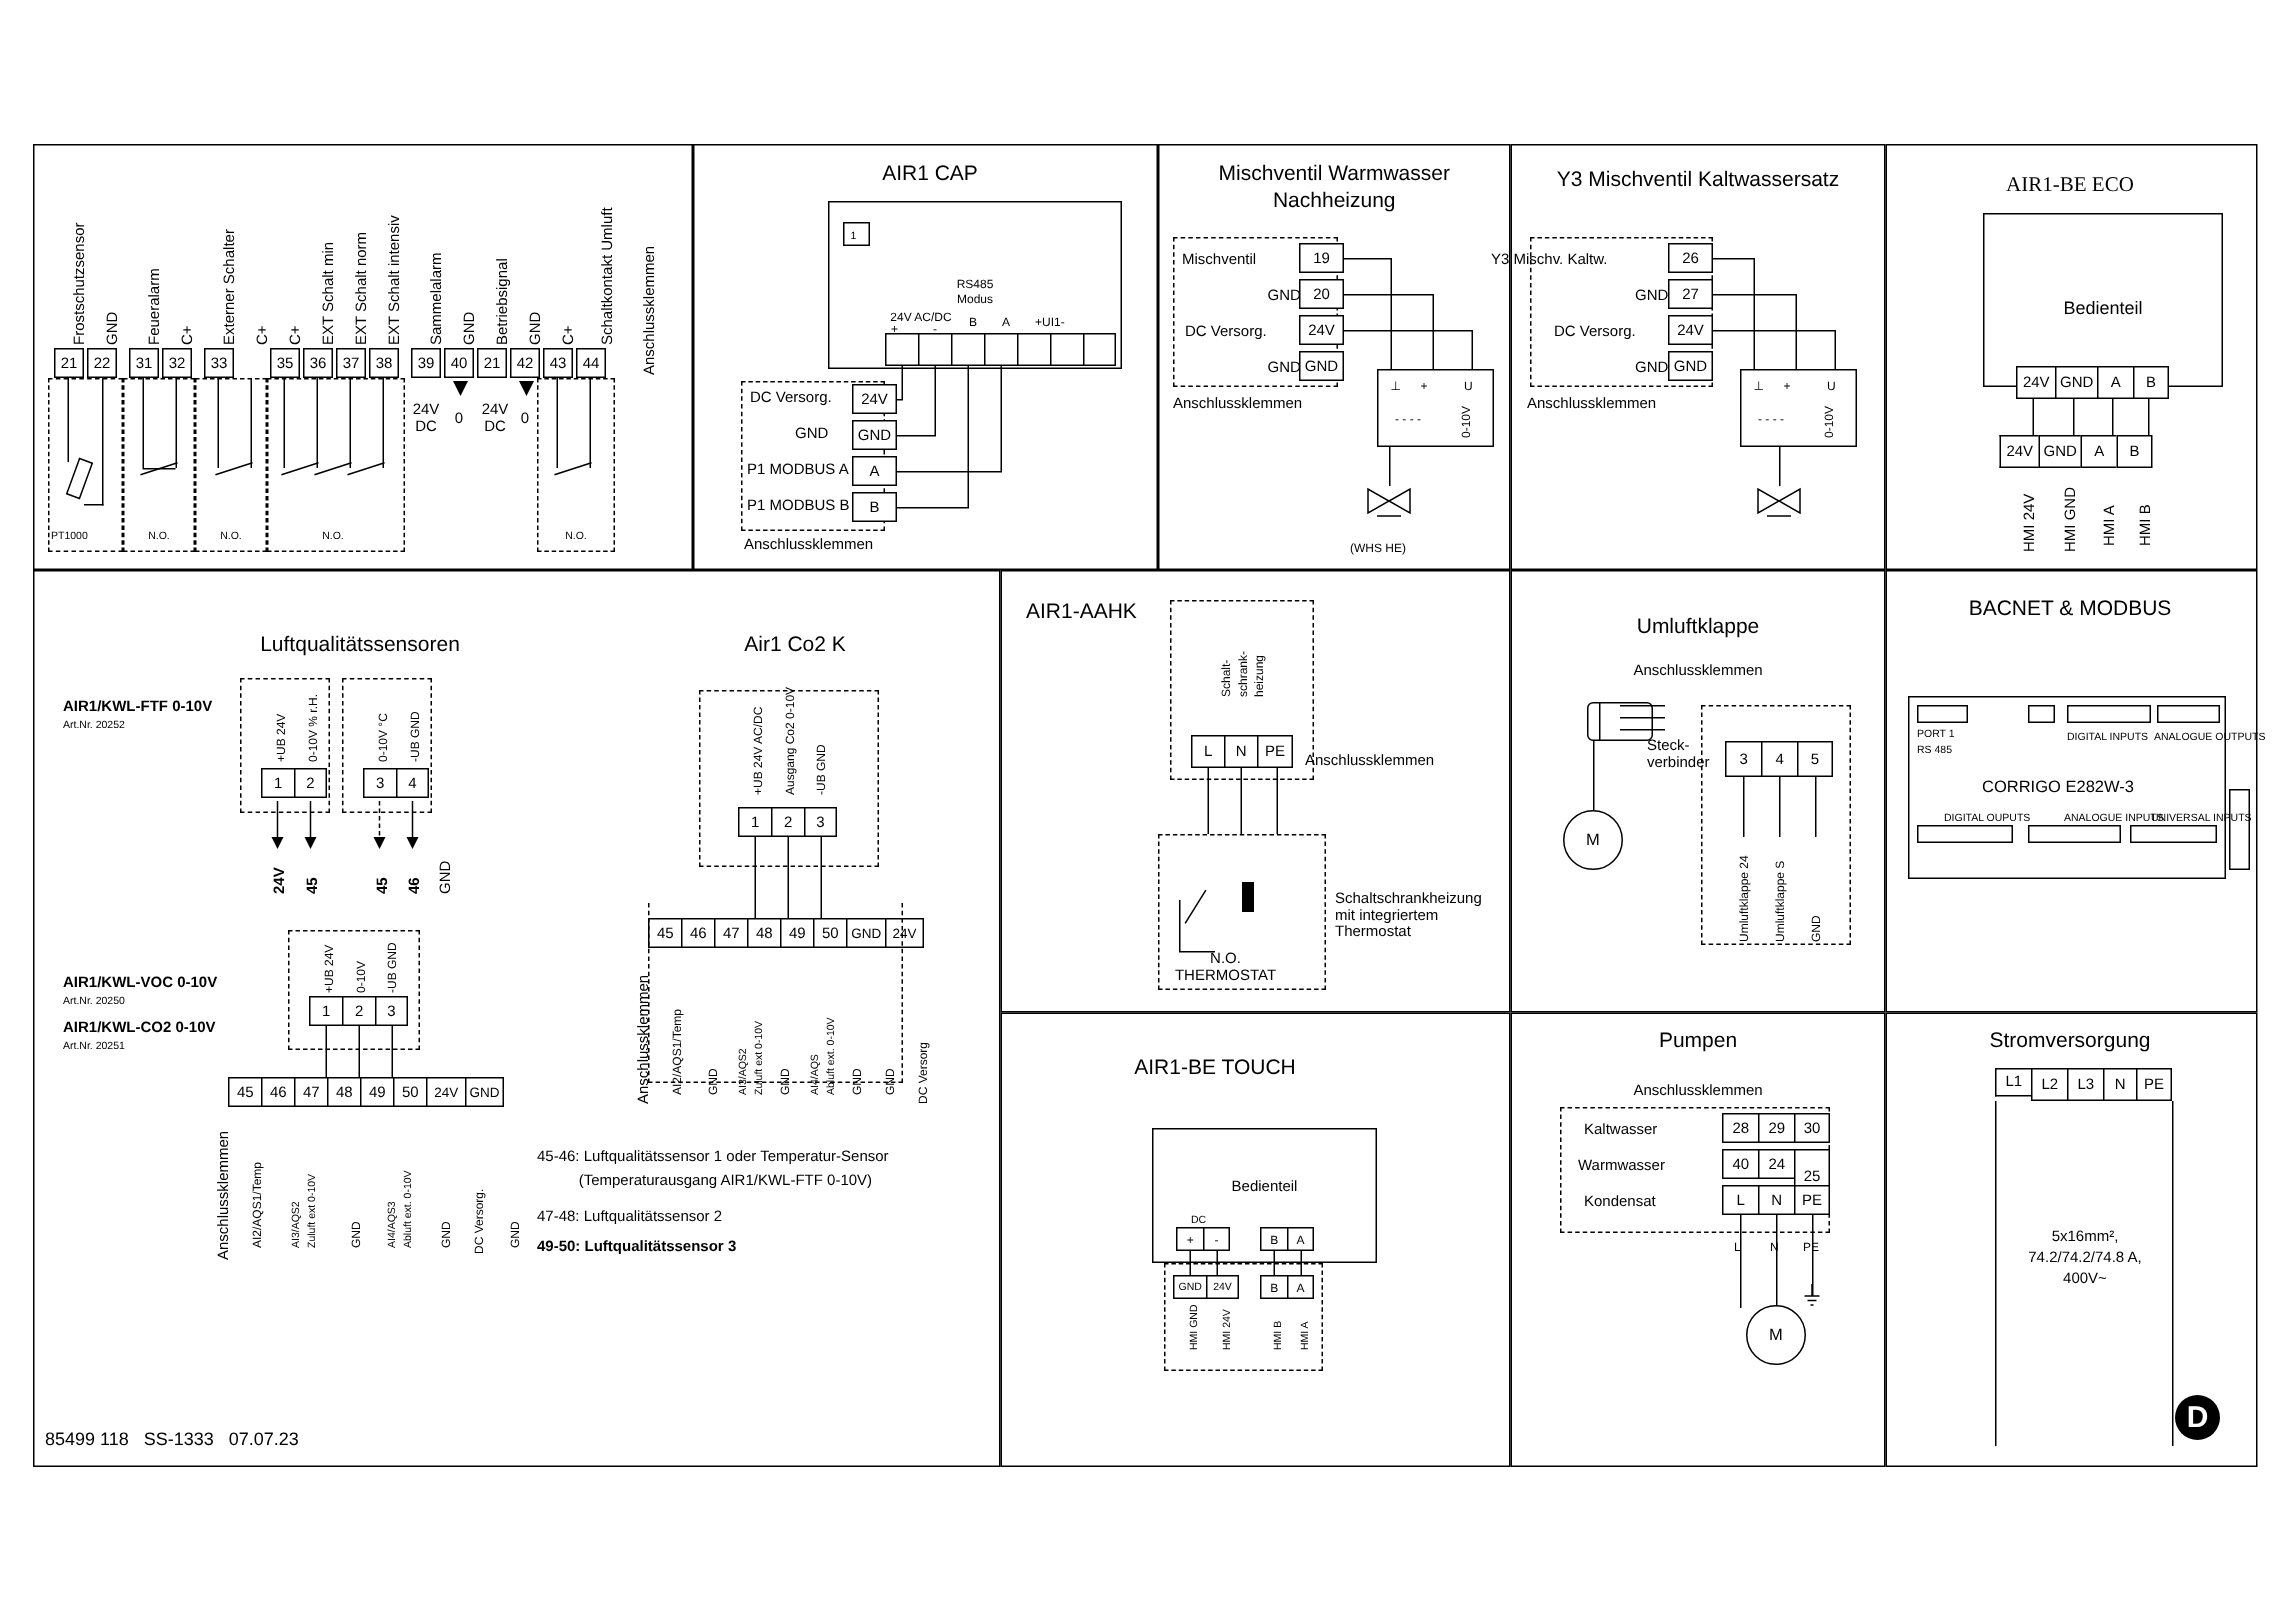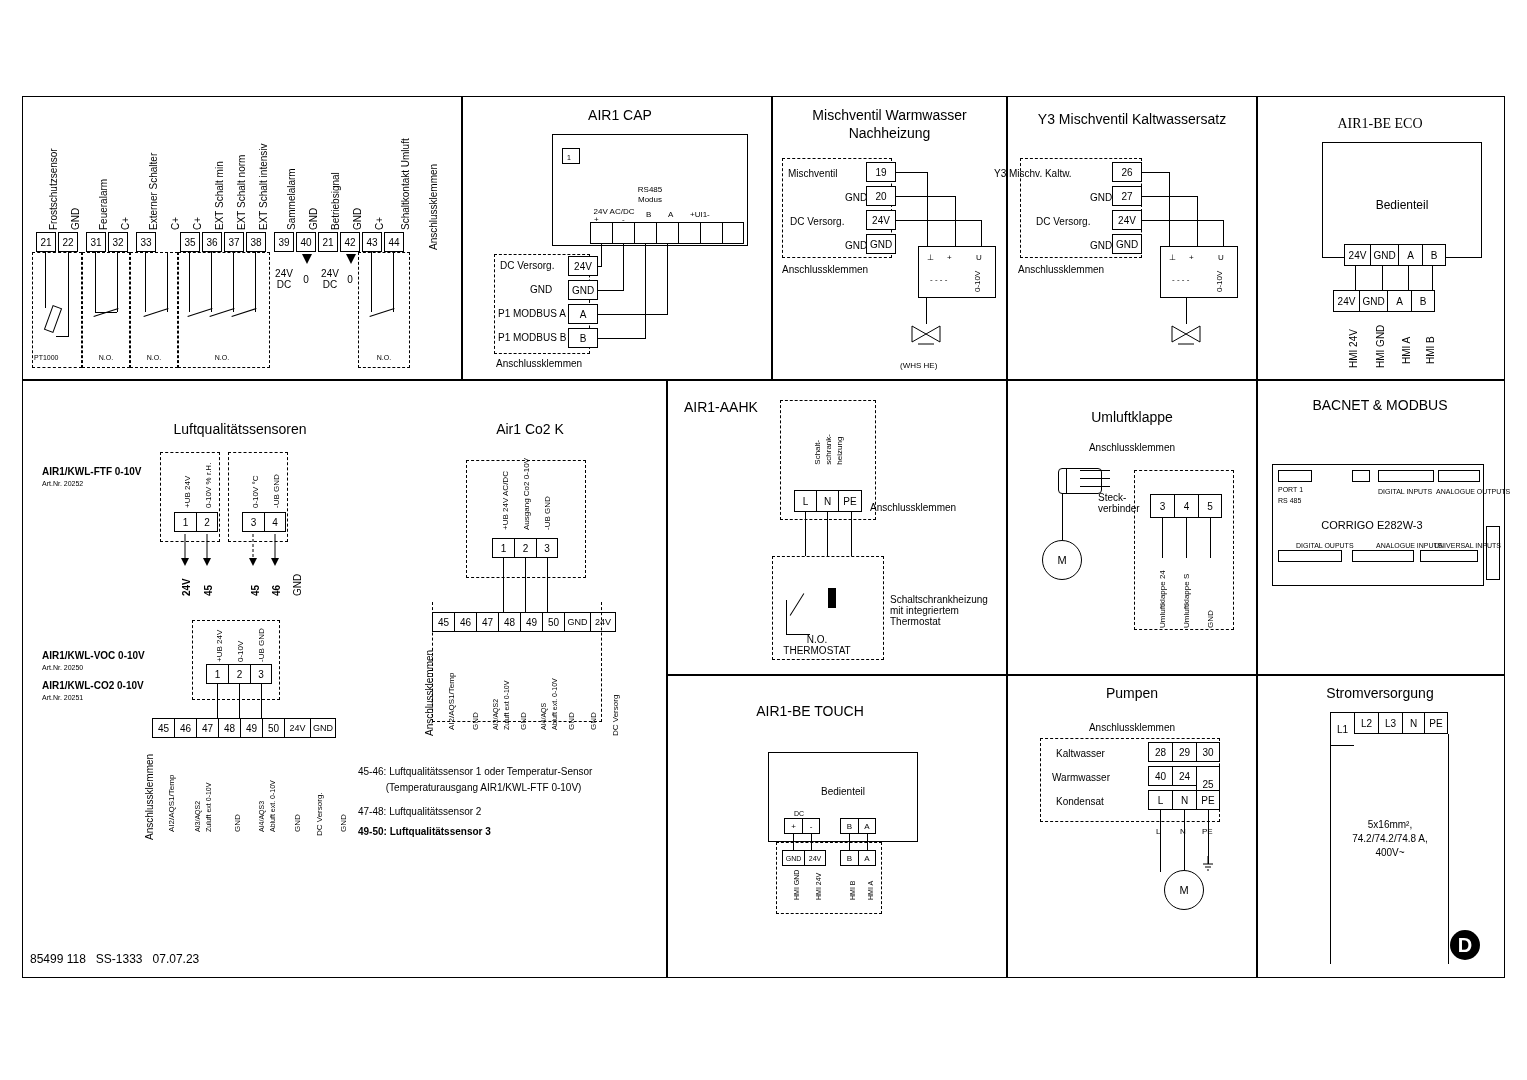--- a/index.html
+++ b/index.html
@@ -500,21 +500,21 @@
   <div class="circle" style="left:1164px;top:870px;width:40px;height:40px;">M</div>
   <svg style="position:absolute;left:1202px;top:856px;" width="16" height="16">
     <line x1="6" y1="0" x2="6" y2="8" stroke="#000"></line>
     <line x1="1" y1="8" x2="11" y2="8" stroke="#000"></line>
     <line x1="3" y1="11" x2="9" y2="11" stroke="#000"></line>
     <line x1="5" y1="14" x2="7" y2="14" stroke="#000"></line>
   </svg>
 
   <div class="t c ttl" style="left:1280px;top:688px;width:200px;">Stromversorgung</div>
   <div class="termrow" style="left:1330px;top:712px;">
-    <div style="width:24px;height:34px;">L1</div>
+    <div style="width:24px;height:19px;">L1</div>
     <div style="width:24px;height:22px;">L2</div>
     <div style="width:24px;height:22px;">L3</div>
     <div style="width:22px;height:22px;">N</div>
     <div style="width:24px;height:22px;">PE</div>
   </div>
   <div class="ln" style="left:1330px;top:734px;width:1px;height:230px;"></div>
   <div class="ln" style="left:1448px;top:734px;width:1px;height:230px;"></div>
   <div class="t c" style="left:1330px;top:818px;width:120px;white-space:pre;line-height:14px;">5x16mm²,
 74.2/74.2/74.8 A,
 400V~</div>

